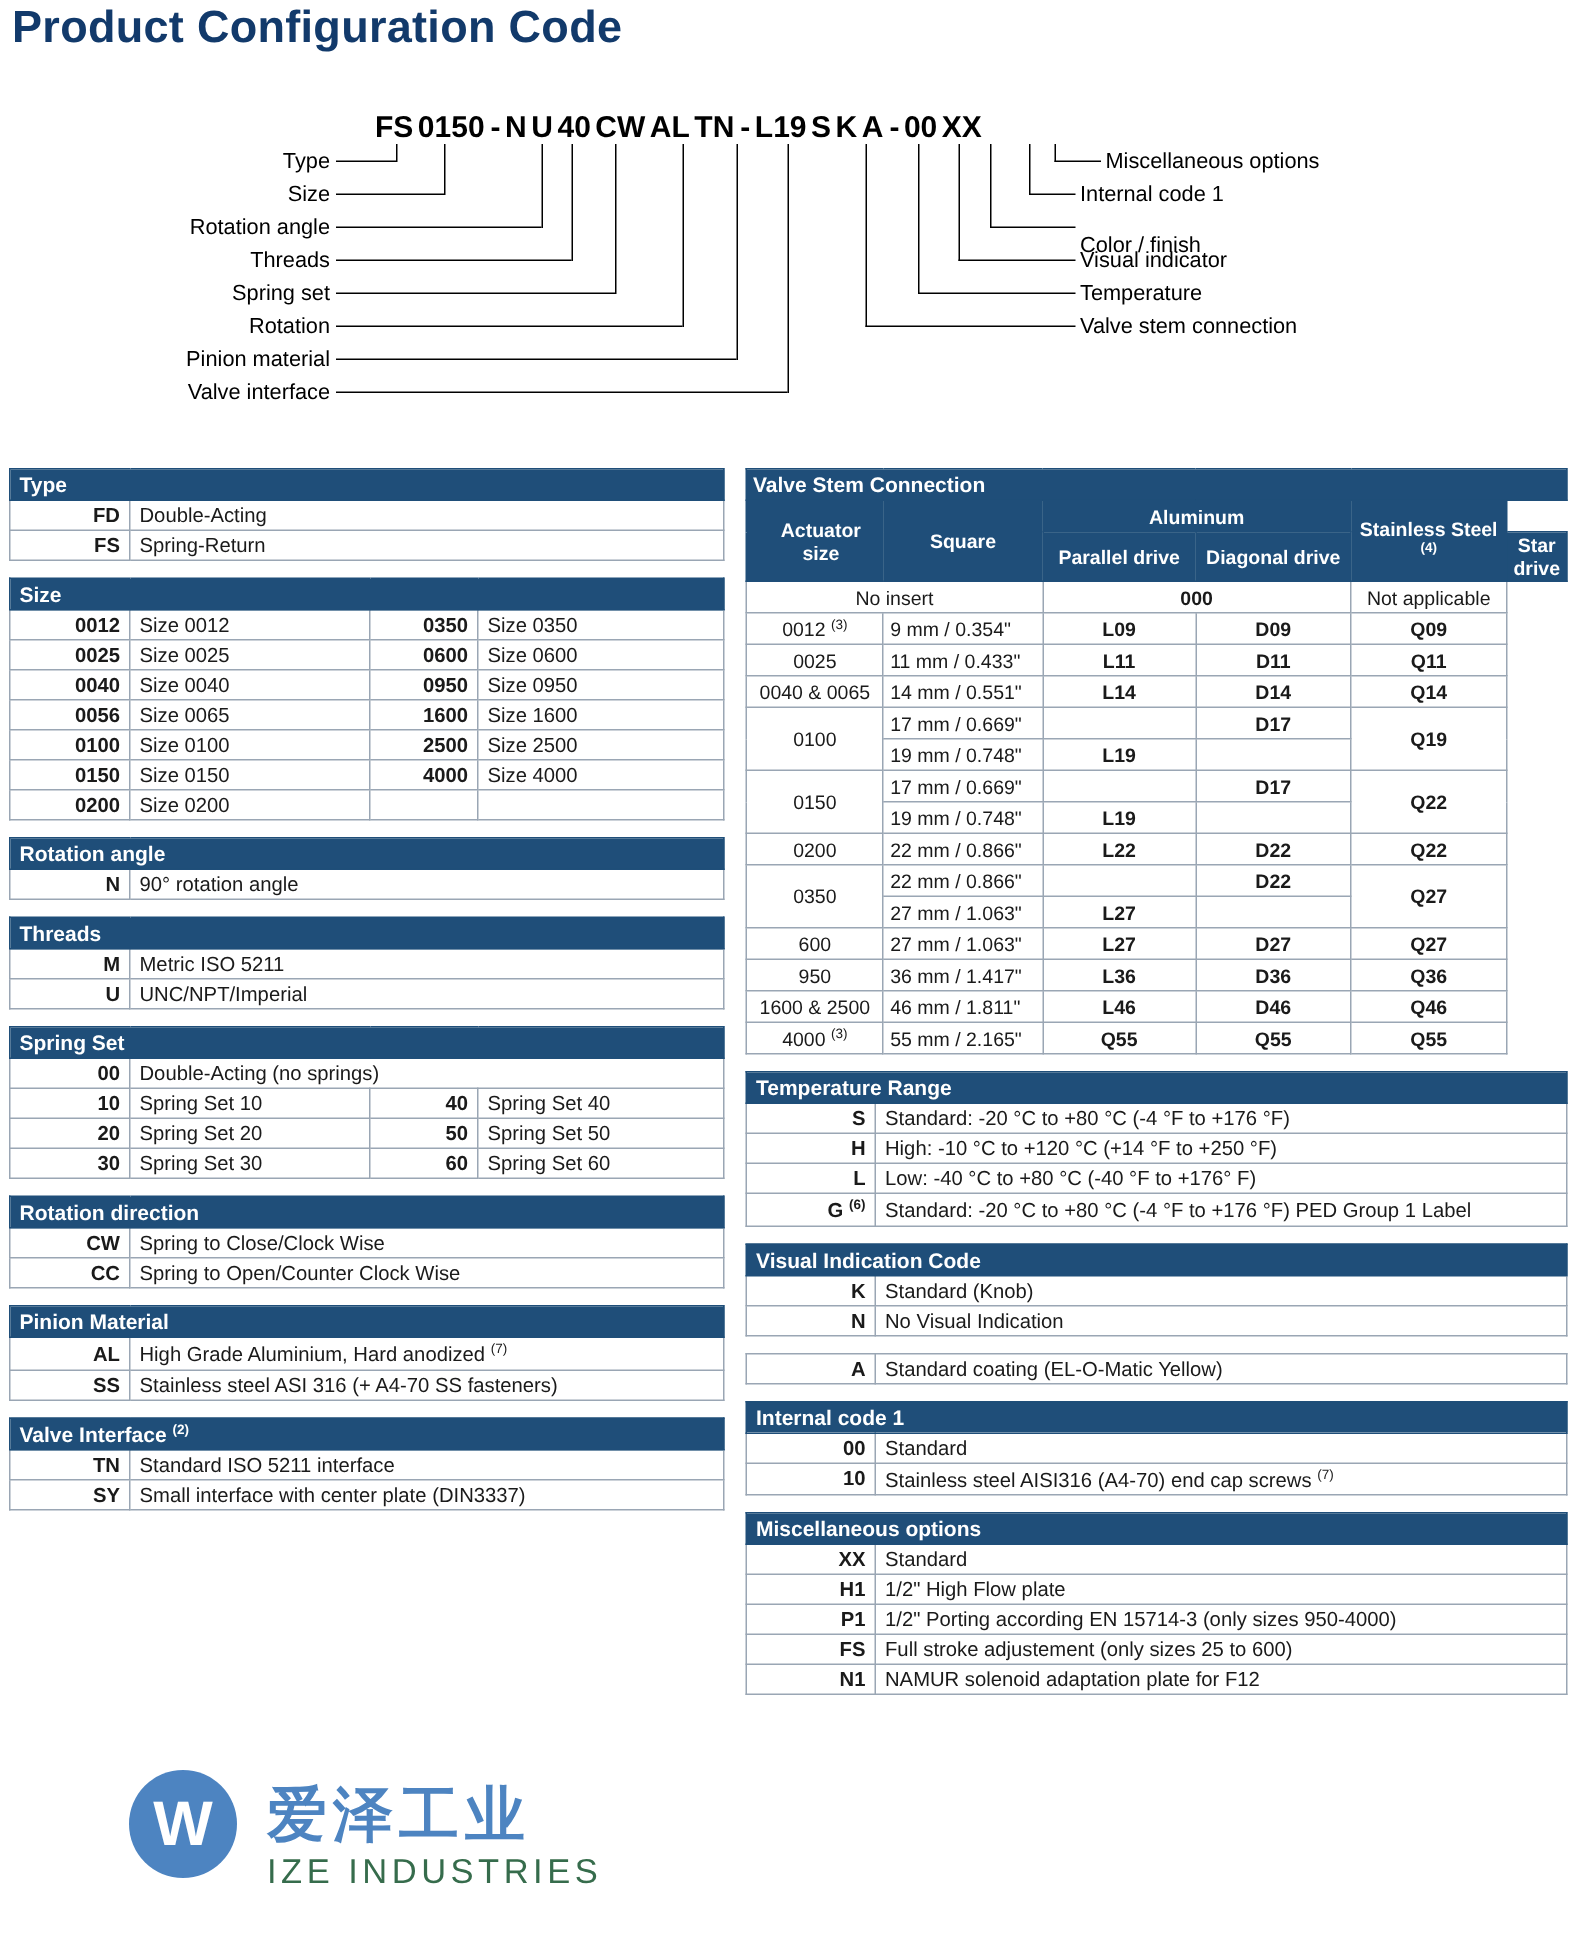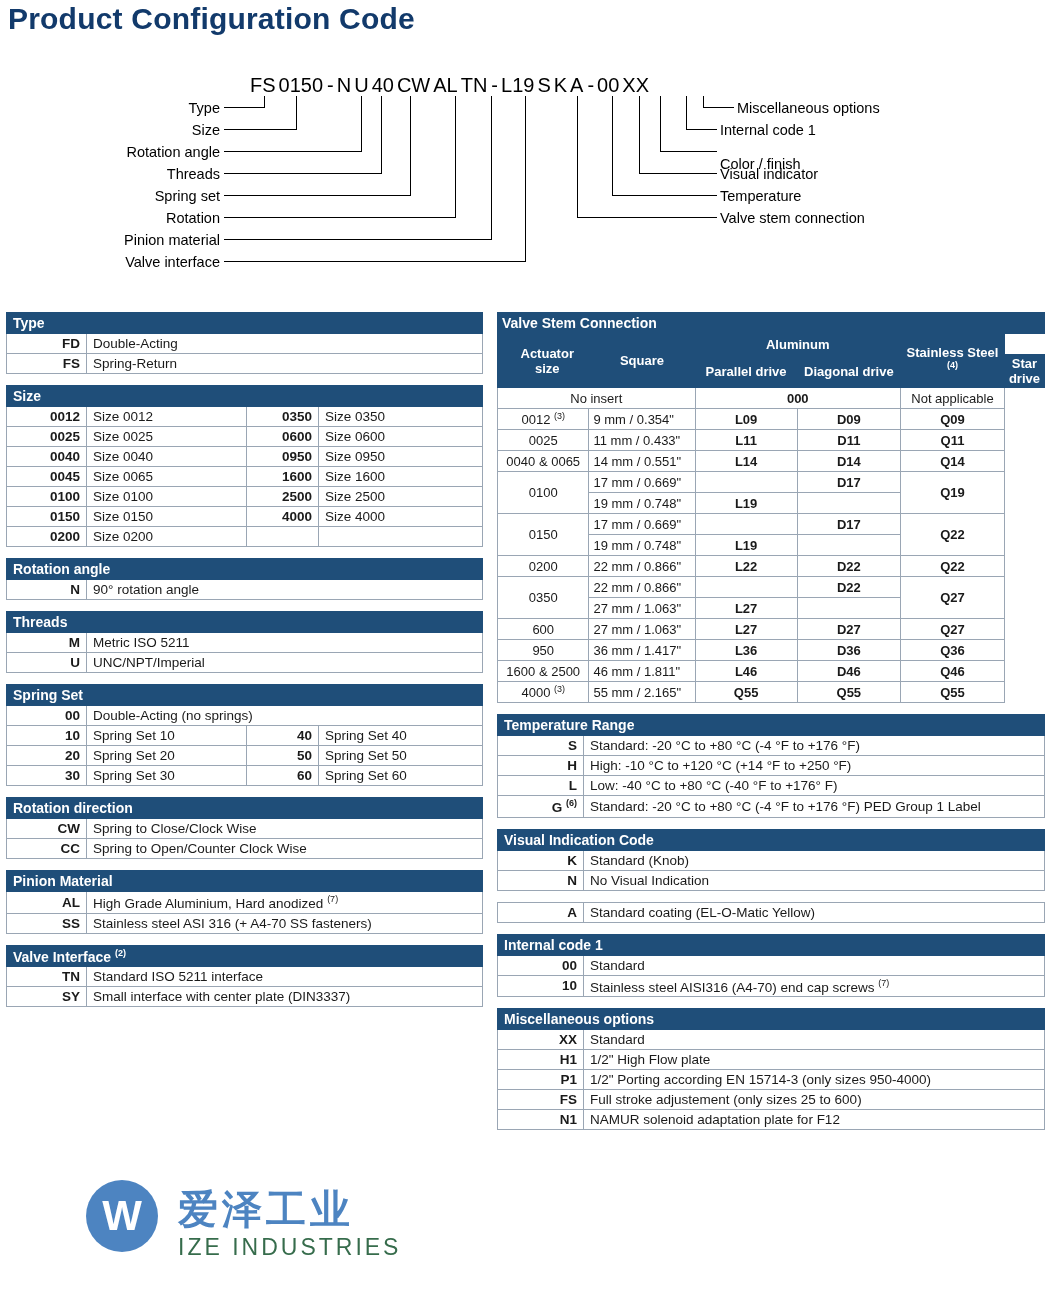--- a/index.html
+++ b/index.html
@@ -13,21 +13,21 @@
   h1.title{
     position:absolute;left:8px;top:2px;margin:0;
     font-size:30px;font-weight:bold;color:#123a6b;
     letter-spacing:0.2px;
   }
 
   
   .code-area{position:absolute;left:0;top:66px;width:1051px;height:230px;}
   .code-line{
     position:absolute;left:250px;top:8px;
-    font-size:20px;font-weight:normal;color:#000;
+    font-size:20px;font-weight:bold;color:#000;
     letter-spacing:0px;white-space:nowrap;
   }
   .code-line span{margin-right:3px;}
   .code-line span.sep{margin-left:1px;margin-right:3px;}
 
   .leader{position:absolute;font-size:14.5px;color:#000;white-space:nowrap;}
   .leader.right{text-align:right;}
   .vline{position:absolute;width:1px;background:#000;}
   .hline{position:absolute;height:1px;background:#000;}
   .hdr td{
@@ -173,21 +173,21 @@
             <td class="c">0600</td>
             <td>Size 0600</td>
           </tr>
       <tr>
             <td class="c">0040</td>
             <td>Size 0040</td>
             <td class="c">0950</td>
             <td>Size 0950</td>
           </tr>
       <tr>
-            <td class="c">0045</td>
+            <td class="c">0056</td>
             <td>Size 0065</td>
             <td class="c">1600</td>
             <td>Size 1600</td>
           </tr>
       <tr>
             <td class="c">0100</td>
             <td>Size 0100</td>
             <td class="c">2500</td>
             <td>Size 2500</td>
           </tr>

